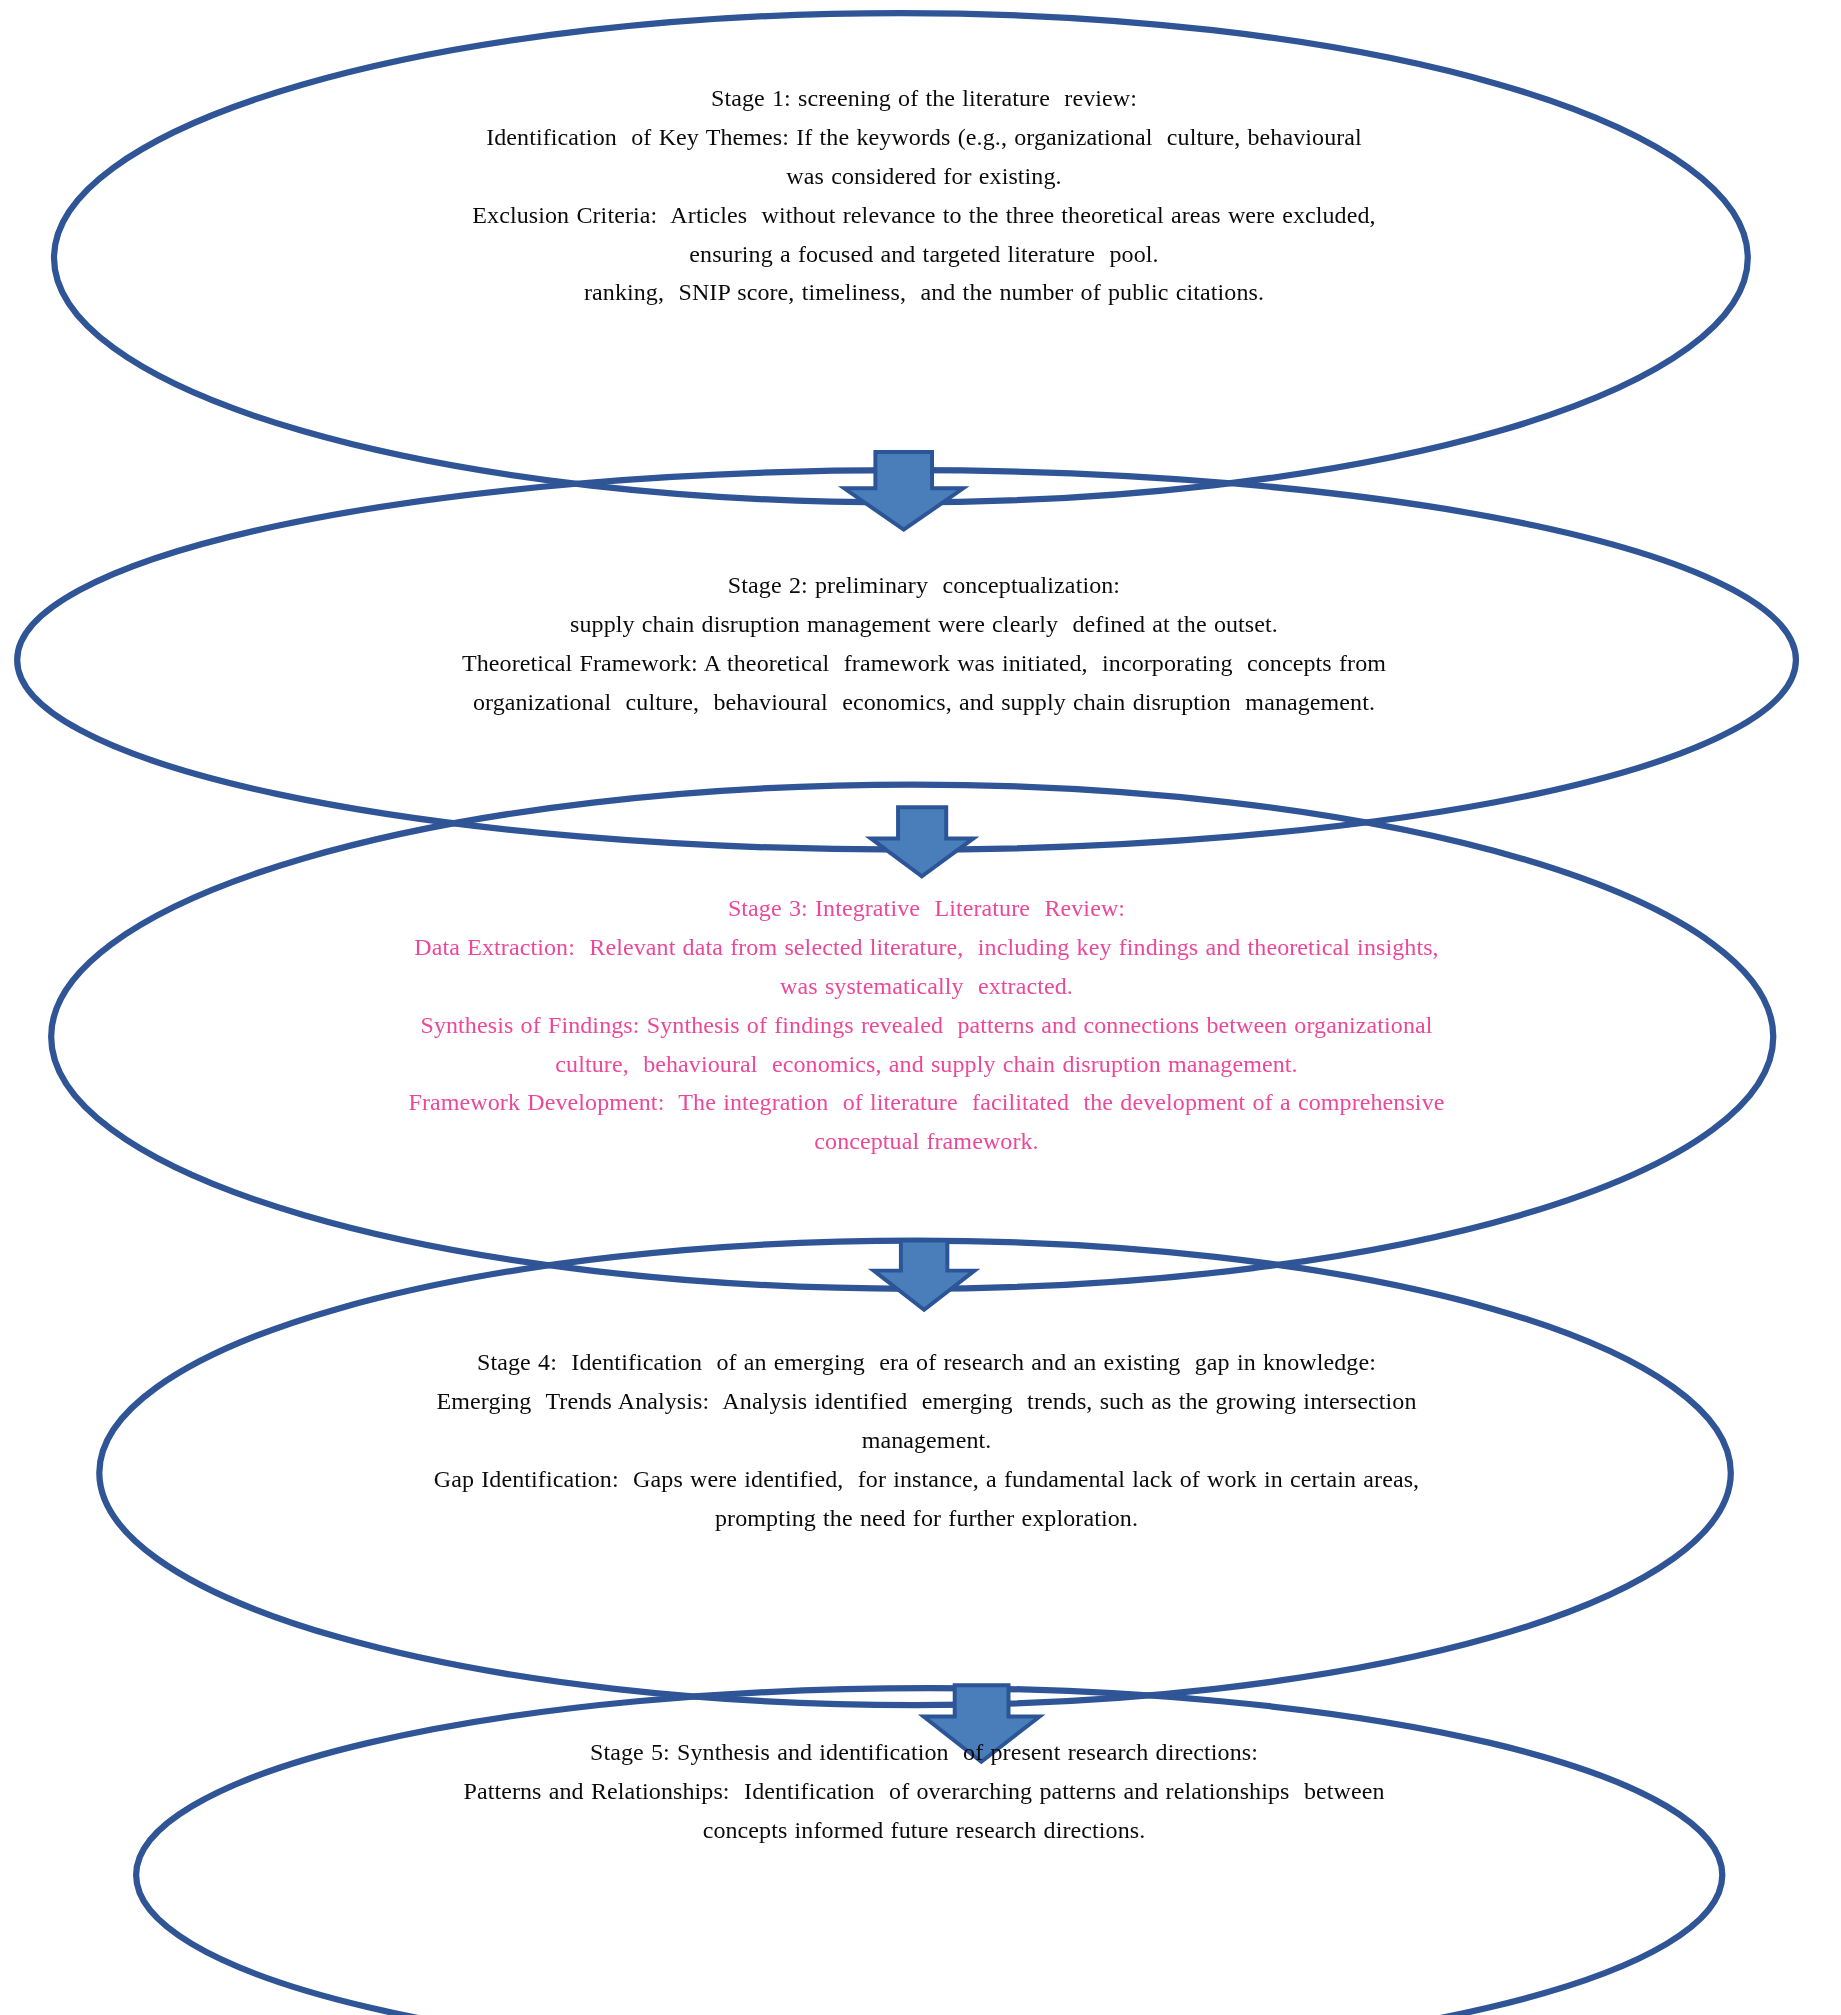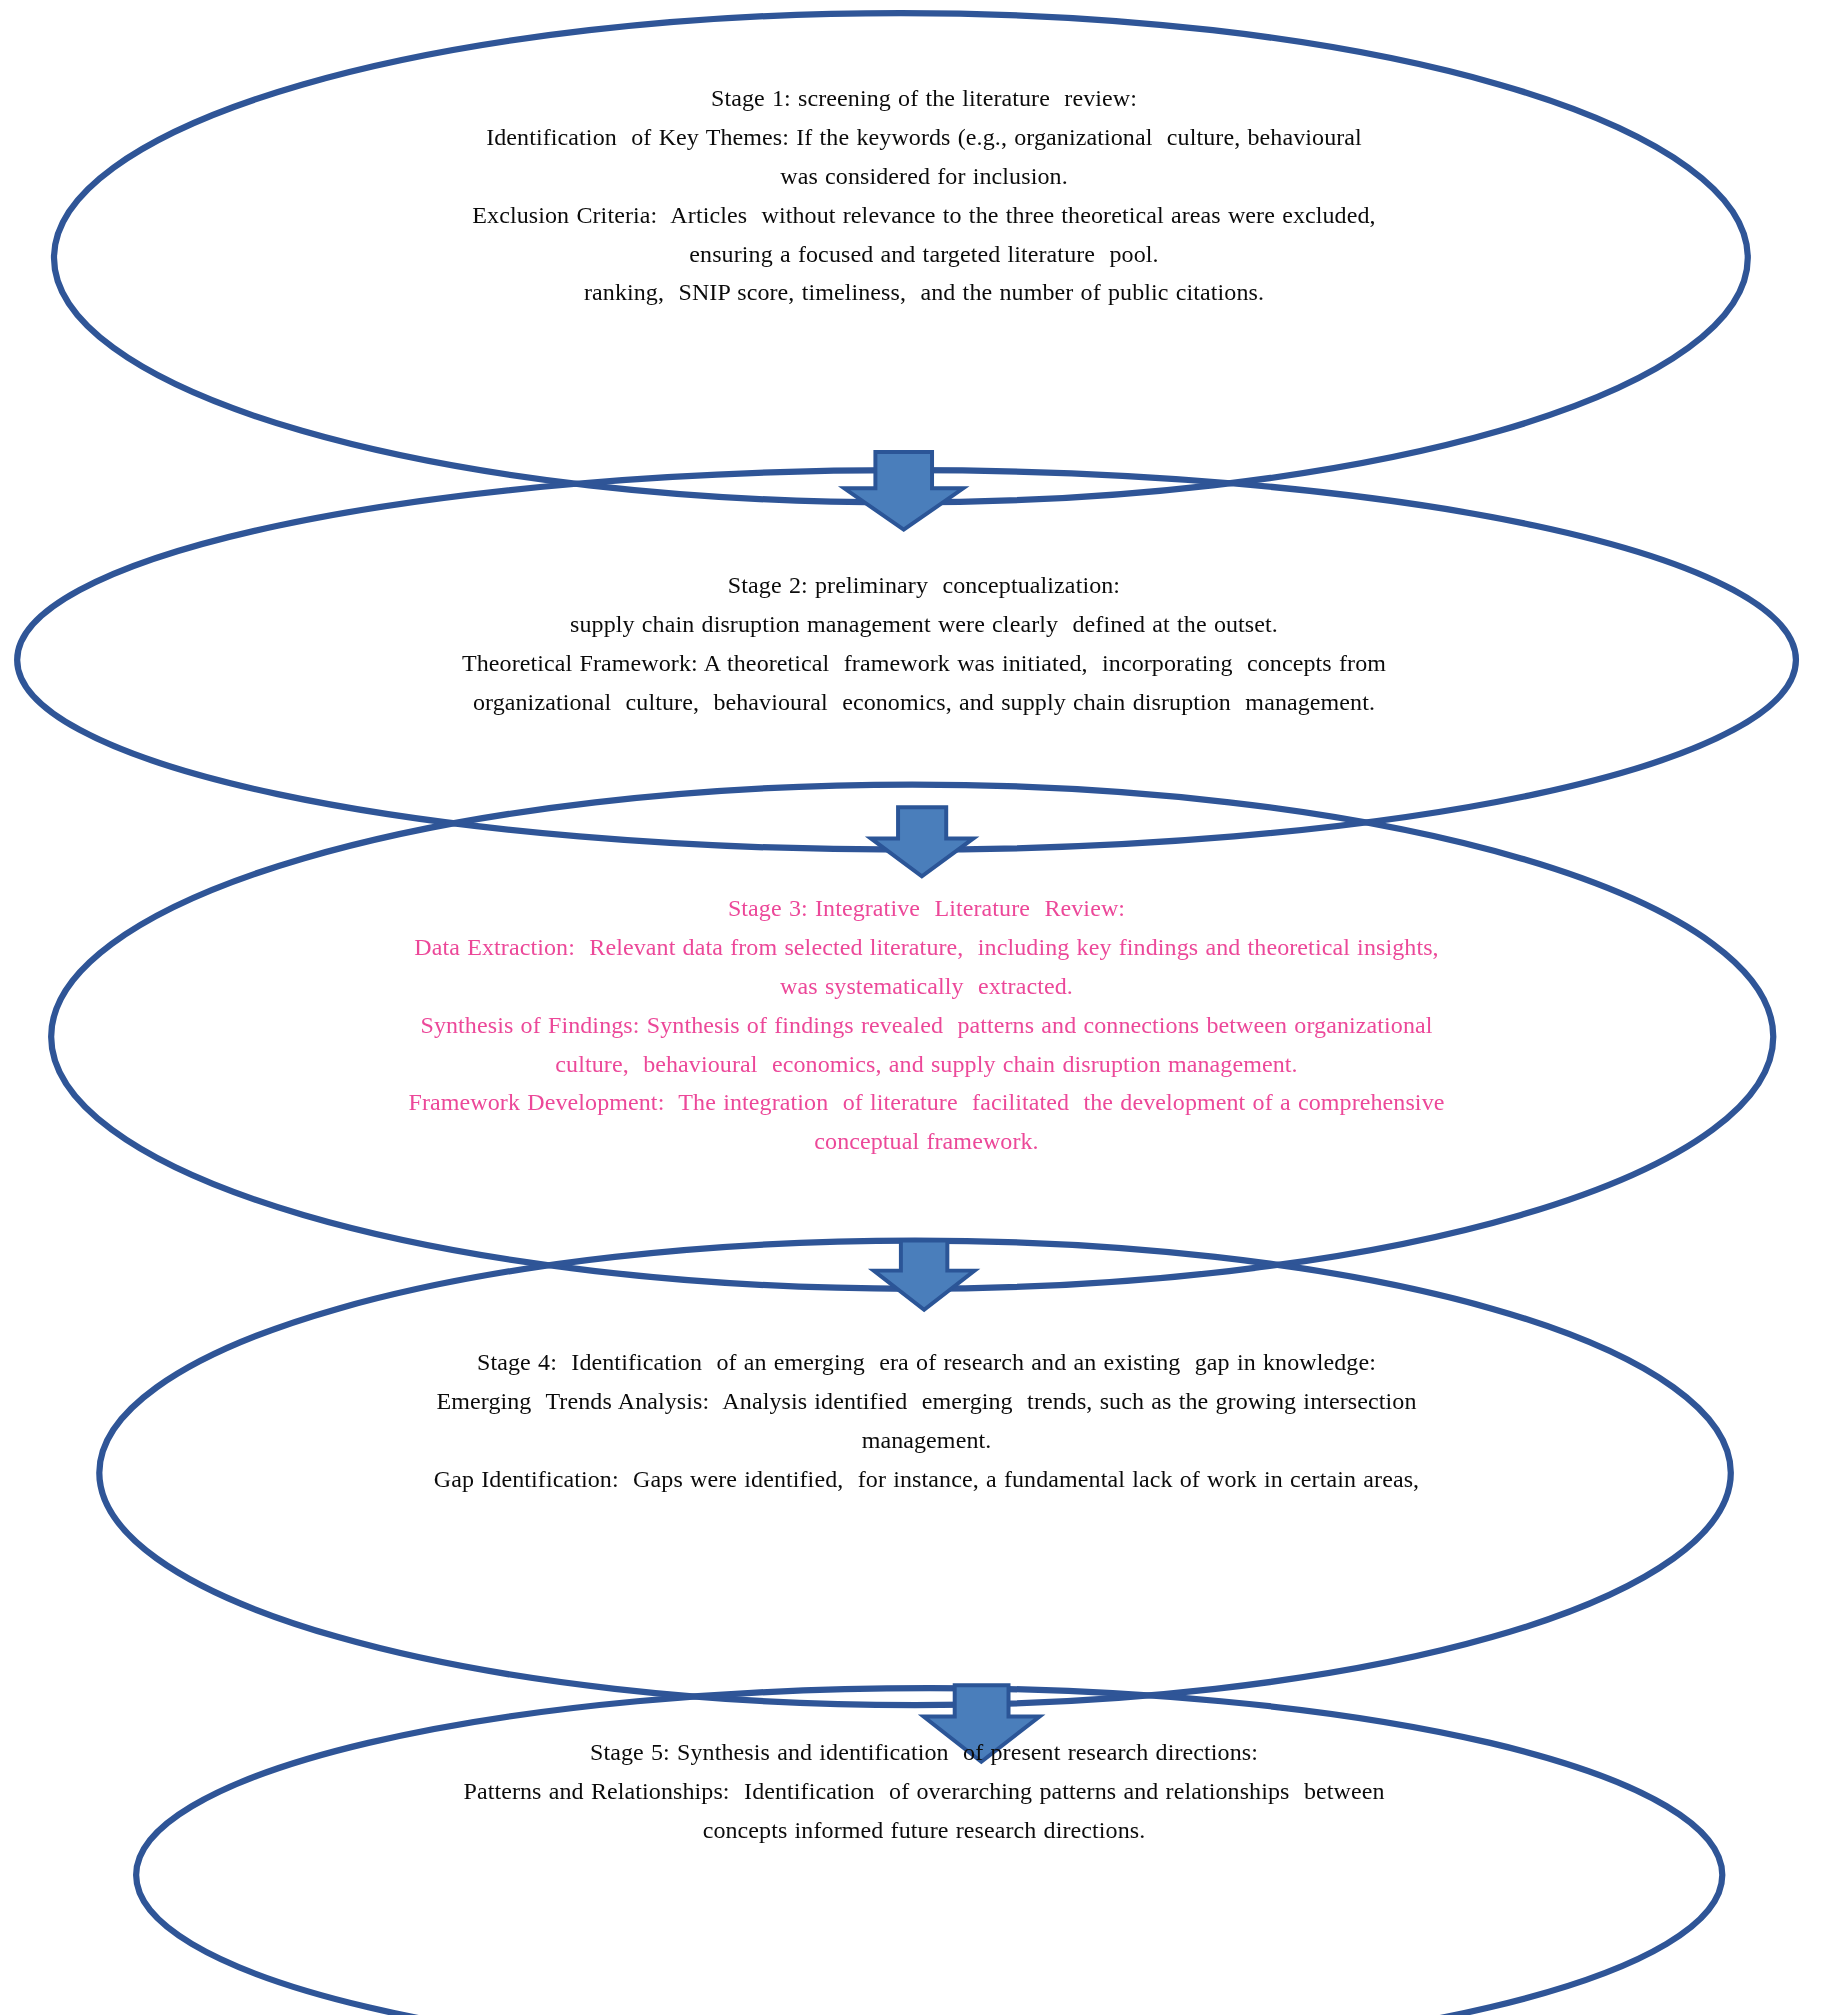--- a/index.html
+++ b/index.html
@@ -84,21 +84,21 @@
     <polygon class="flow-arrow" points="1585,1425 1670,1425 1670,1480 1718,1480 1627,1547 1537,1480 1585,1480" fill="#4a7ebb" stroke="#2b5597"></polygon>
 
     <polygon class="flow-arrow" points="1590,2190 1672,2190 1672,2243 1720,2243 1631,2312 1542,2243 1590,2243" fill="#4a7ebb" stroke="#2b5597"></polygon>
 
     <polygon class="flow-arrow" points="1685,2975 1780,2975 1780,3030 1835,3030 1732,3110 1630,3030 1685,3030" fill="#4a7ebb" stroke="#2b5597"></polygon>
   </svg>
 
   <div class="stage-text-block" id="stage-1-text" style="color: rgb(11, 11, 11);">
     <span class="stage-line">Stage 1: screening of the literature  review:</span>
     <span class="stage-line">Identification  of Key Themes: If the keywords (e.g., organizational  culture, behavioural</span>
-    <span class="stage-line">was considered for inclusion.</span>
+    <span class="stage-line">was considered for existing.</span>
     <span class="stage-line">Exclusion Criteria:  Articles  without relevance to the three theoretical areas were excluded,</span>
     <span class="stage-line">ensuring a focused and targeted literature  pool.</span>
     <span class="stage-line">ranking,  SNIP score, timeliness,  and the number of public citations.</span>
   </div>
 
   <div class="stage-text-block" id="stage-2-text" style="color: rgb(11, 11, 11);">
     <span class="stage-line">Stage 2: preliminary  conceptualization:</span>
     <span class="stage-line">supply chain disruption management were clearly  defined at the outset.</span>
     <span class="stage-line">Theoretical Framework: A theoretical  framework was initiated,  incorporating  concepts from</span>
     <span class="stage-line">organizational  culture,  behavioural  economics, and supply chain disruption  management.</span>
@@ -112,20 +112,21 @@
     <span class="stage-line">culture,  behavioural  economics, and supply chain disruption management.</span>
     <span class="stage-line">Framework Development:  The integration  of literature  facilitated  the development of a comprehensive</span>
     <span class="stage-line">conceptual framework.</span>
   </div>
 
   <div class="stage-text-block" id="stage-4-text" style="color: rgb(11, 11, 11);">
     <span class="stage-line">Stage 4:  Identification  of an emerging  era of research and an existing  gap in knowledge:</span>
     <span class="stage-line">Emerging  Trends Analysis:  Analysis identified  emerging  trends, such as the growing intersection</span>
     <span class="stage-line">management.</span>
     <span class="stage-line">Gap Identification:  Gaps were identified,  for instance, a fundamental lack of work in certain areas,</span>
+    <span class="stage-line">prompting the need for further exploration.</span>
   </div>
 
   <div class="stage-text-block" id="stage-5-text" style="color: rgb(11, 11, 11);">
     <span class="stage-line">Stage 5: Synthesis and identification  of present research directions:</span>
     <span class="stage-line">Patterns and Relationships:  Identification  of overarching patterns and relationships  between</span>
     <span class="stage-line">concepts informed future research directions.</span>
   </div>
 
 </div>
 

